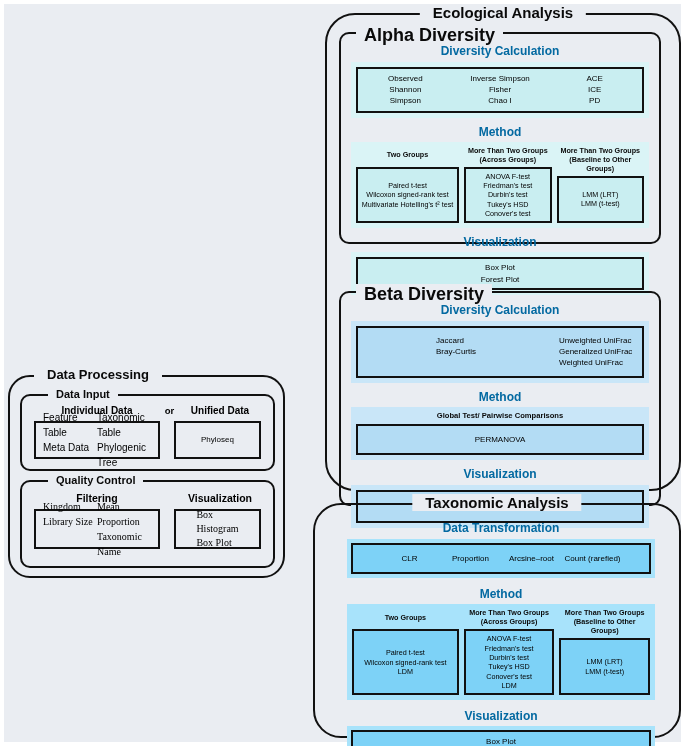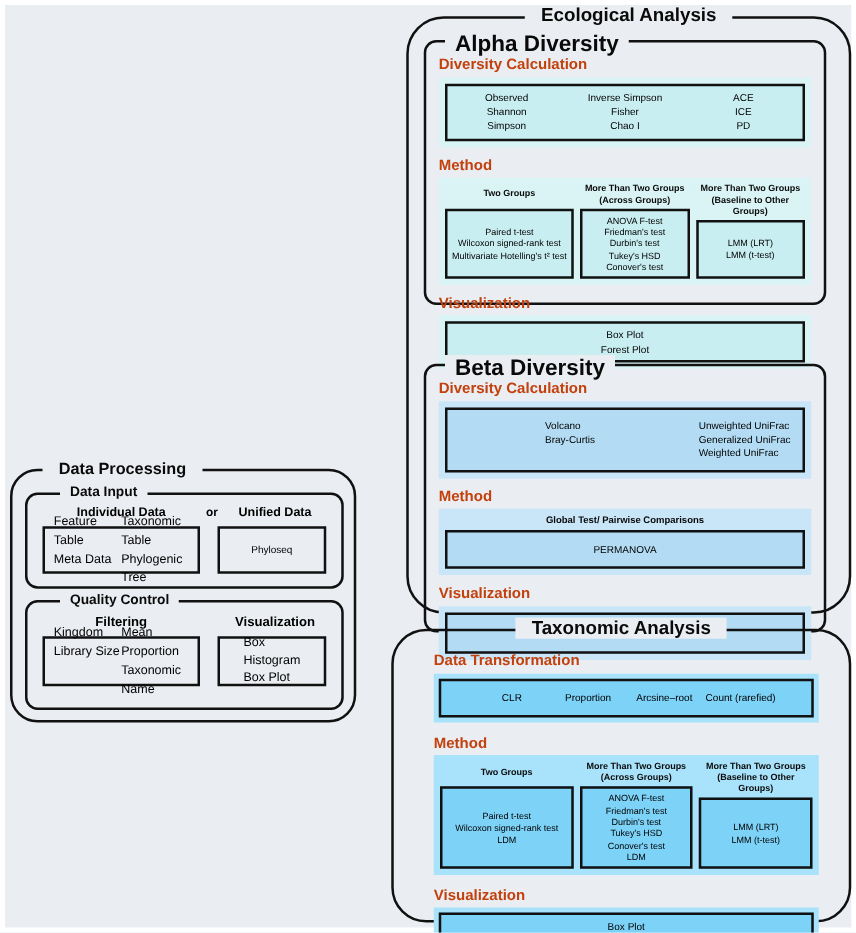--- a/index.html
+++ b/index.html
@@ -18,21 +18,21 @@
   }
   .panel-title.center { left:50%; transform:translateX(-50%); }
   .panel-title.small { font-size:13px; top:-10px; }
   .subpanel { position:absolute; border:2px solid var(--line); border-radius:10px; }
   .subpanel-title {
     position:absolute; top:-9px; left:15px; background:var(--page_bg);
     font-weight:bold; font-size:18px; white-space:nowrap; padding:0 8px; color:#0a0a0a;
   }
   .subpanel-title.sm { font-size:11px; top:-8px; left:26px; }
 
-  .sec-h { font-weight:bold; font-size:12px; color:#c2410c; }
+  .sec-h { font-weight:bold; font-size:12px; color:#0369a1;text-align:center; }
 
   .band { padding:5px; }
   .band.alpha { background:var(--alpha_band); }
   .band.beta  { background:var(--beta_band); }
   .band.taxo  { background:var(--taxo_band); }
 
   .ibox {
     border:2px solid var(--line); text-align:center; font-size:8px; line-height:1.4;
     display:flex; align-items:center; justify-content:center; white-space:pre-line;
   }
@@ -130,21 +130,21 @@
       </div>
     </div>
 
     <div class="subpanel" style="left:12px; top:242px; width:322px; height:215px;margin-top:34px;">
       <div class="subpanel-title">Beta Diversity</div>
       <div style="padding:10px 10px 0 10px;">
         <div class="sec-h">Diversity Calculation</div>
         <div class="band beta" style="margin-top:4px;">
           <div class="ibox beta" style="padding:7px 0;">
             <div class="cols">
-              <div class="c" style="text-align:left; padding-left:78px;">Volcano
+              <div class="c" style="text-align:left; padding-left:78px;">Jaccard
 Bray-Curtis</div>
               <div class="c" style="text-align:left; padding-left:40px;">Unweighted UniFrac
 Generalized UniFrac
 Weighted UniFrac</div>
             </div>
           </div>
         </div>
 
         <div class="sec-h" style="margin-top:7px;">Method</div>
         <div class="band beta" style="margin-top:3px; padding:3px 5px 5px 5px;">
@@ -186,21 +186,21 @@
     </div>
 
     <div class="subpanel" style="left:10px; top:103px; width:255px; height:88px;">
       <div class="subpanel-title sm">Quality Control</div>
       <div style="padding:10px 12px 0 12px;">
         <div class="row-labels" style="font-size:10.5px;">
           <div style="width:126px; text-align:center;">Filtering</div>
           <div style="width:19px;"></div>
           <div style="flex:1; text-align:center;">Visualization</div>
         </div>
-        <div class="dp-grid" style="margin-top:5px;">
+        <div class="dp-grid" style="margin-top:5px;font-family:Liberation Serif, serif;">
           <div class="dp-box" style="width:126px; height:40px;">
             <div class="cols" style="padding:0 7px;">
               <div class="c" style="text-align:left;">Kingdom
 Library Size</div>
               <div class="c" style="text-align:left;">Mean  Proportion
 Taxonomic Name</div>
             </div>
           </div>
           <div class="dp-box" style="flex:1; height:40px; line-height:1.4;">Box
 Histogram

